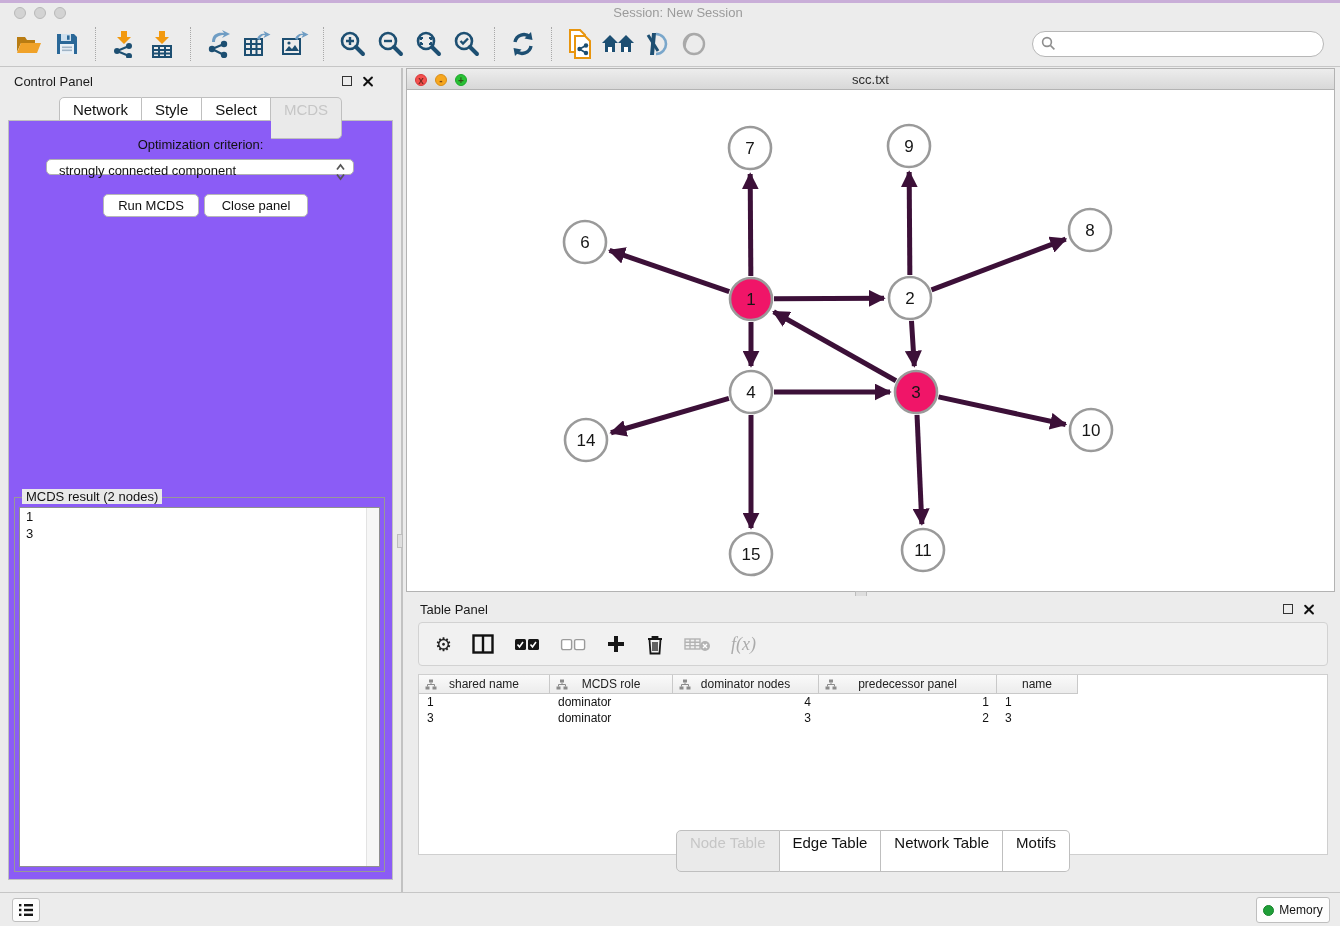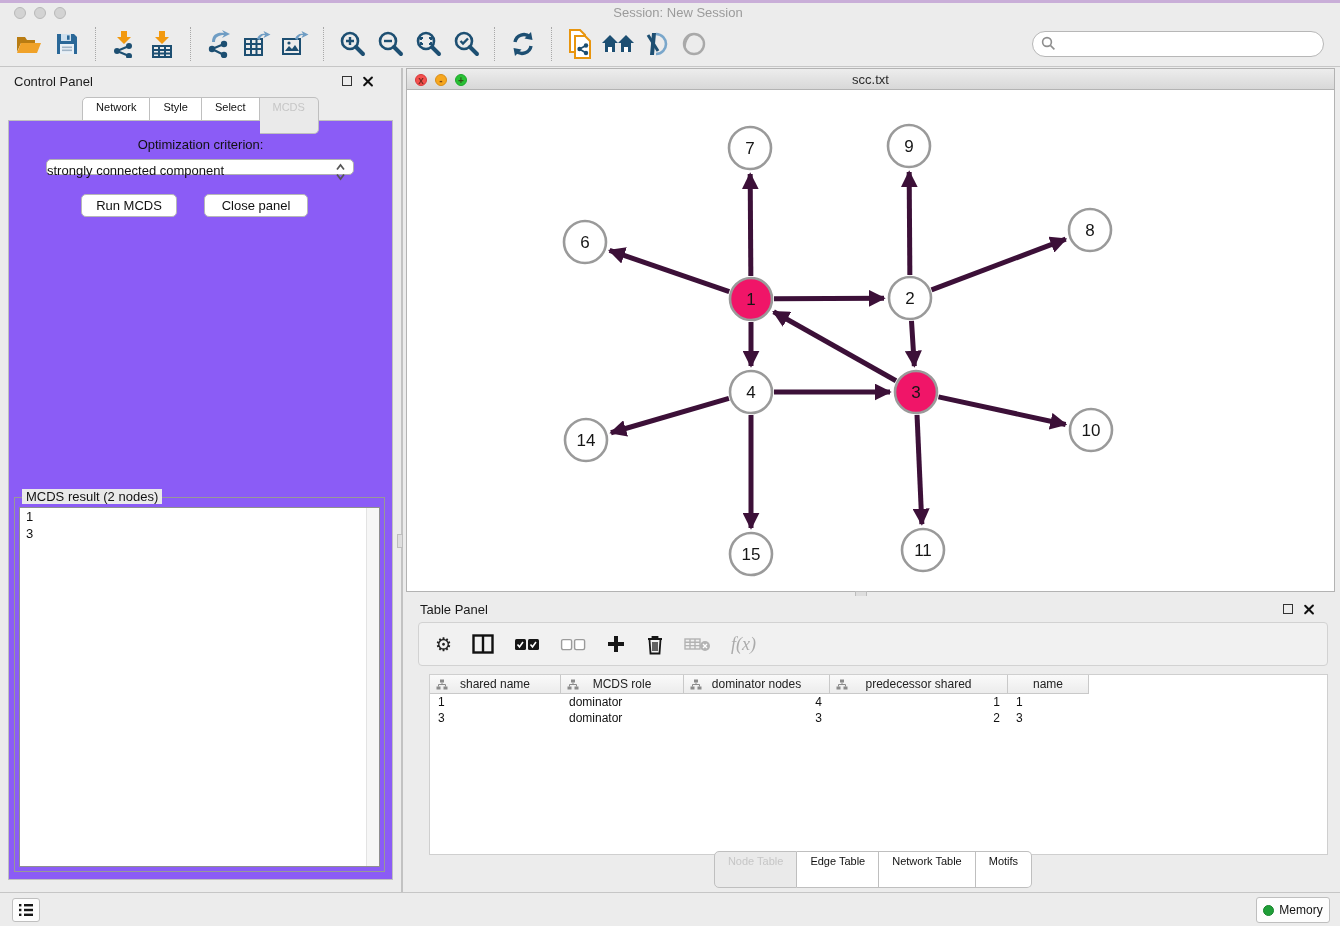--- a/index.html
+++ b/index.html
@@ -24,32 +24,32 @@
   
   .control-panel { position:absolute; left:0; top:68px; width:403px; height:824px; background:#ececec; border-right:2px solid #c2c2c2; }
   .panel-title-row { position:absolute; top:4px; left:0; right:14px; height:20px; }
   .panel-title-row .ptitle { position:absolute; left:14px; top:2px; font-size:13px; color:#1a1a1a; }
   .float-ic { position:absolute; width:10px; height:10px; border:1.5px solid #333; top:4px; }
   .close-ic { position:absolute; width:11px; height:11px; top:4px; }
   .close-ic:before, .close-ic:after { content:""; position:absolute; left:5px; top:-1px; width:2.4px; height:13px; background:#111; border-radius:1px; }
   .close-ic:before { transform:rotate(45deg); } .close-ic:after { transform:rotate(-45deg); }
 
   .cp-tabs { position:absolute; top:29px; left:0; right:0; display:flex; justify-content:center; }
-  .tab { background:#fff; border:1px solid #bfbfbf; border-left-width:0; padding:3px 13px 20px; font-size:11px; color:#111; position:relative; }
+  .tab { background:#fff; border:1px solid #bfbfbf; border-left-width:0; padding:3px 13px 20px; font-size:15px; color:#111; position:relative; }
   .tab:first-child { border-left-width:1px; border-radius:5px 0 0 5px; }
   .tab:last-child { border-radius:0 5px 5px 0; }
   .tab.selected { background:#eaeaea; color:#c6c6c6; }
   .cp-tabs .tab.selected { z-index:3; }
 
   .cp-content { position:absolute; left:8px; right:8px; top:52px; bottom:12px; background:#8b5cf6; border:1px solid #c0c0c0; }
   .opt-label { position:absolute; top:16px; left:0; right:0; text-align:center; font-size:13px; color:#111; }
-  .dropdown { position:absolute; top:38px; left:37px; right:38px; height:16px; background:#fff; border:1px solid #b1b1b1; border-radius:5px; font-size:13px; color:#111; line-height:22px; padding-left:0; }
+  .dropdown { position:absolute; top:38px; left:37px; right:38px; height:16px; background:#fff; border:1px solid #b1b1b1; border-radius:5px; font-size:13px; color:#111; line-height:22px; padding-left:12px; }
   .dd-arrows { position:absolute; right:8px; top:3px; }
   .btn { position:absolute; top:73px; height:23px; background:#fff; border:1px solid #b7b7b7; border-radius:5px; font-size:13px; color:#111; text-align:center; line-height:21px; }
-  .btn.run { left:72px; width:96px; }
+  .btn.run { left:94px; width:96px; }
   .btn.closep { left:195px; width:104px; }
 
   .result-group { position:absolute; left:5px; right:7px; top:376px; bottom:7px; border:1px solid #989898; }
   .result-title { position:absolute; top:-9px; left:7px; background:#eaeaea; padding:0 4px; font-size:13px; color:#111; }
   .result-inner { position:absolute; left:4px; right:4px; top:9px; bottom:4px; background:#fff; border:1px solid #8f8f8f; overflow:hidden; }
   .result-line { font-size:13px; color:#111; line-height:17px; padding-left:6px; }
   .result-scroll { position:absolute; right:0; top:0; bottom:0; width:13px; background:#f6f6f6; border-left:1px solid #e3e3e3; }
   .v-grip { position:absolute; left:397px; top:466px; width:6px; height:14px; background:#dedede; border:1px solid #bdbdbd; }
 
   
@@ -59,28 +59,28 @@
   .nl { position:absolute; top:5px; width:12px; height:12px; border-radius:50%; font-size:10px; line-height:11px; text-align:center; color:rgba(60,20,10,.65); font-weight:bold; }
   .nl.red { left:8px; background:#f4504d; border:1px solid #d8383b; }
   .nl.yel { left:28px; background:#f6a71f; border:1px solid #d98d16; }
   .nl.grn { left:48px; background:#29c135; border:1px solid #1da72b; }
   .net-canvas { position:absolute; top:22px; left:0; right:0; bottom:0; background:#fff; border:1px solid #b3b3b3; border-top:none; }
   .h-grip { position:absolute; left:449px; bottom:-5px; width:12px; height:6px; background:#dedede; border:1px solid #bdbdbd; }
 
   
   .table-panel { position:absolute; left:406px; top:596px; width:934px; height:296px; background:#ececec; }
   .tp-toolbar { position:absolute; left:12px; right:12px; top:26px; height:44px; background:#f1f1f1; border:1px solid #d2d2d2; border-radius:4px; display:flex; align-items:center; gap:20px; padding-left:16px; }
-  .tp-table { position:absolute; left:12px; right:12px; top:78px; height:181px; background:#fff; border:1px solid #cfcfcf;margin-left:11px; }
+  .tp-table { position:absolute; left:12px; right:12px; top:78px; height:181px; background:#fff; border:1px solid #cfcfcf; }
   .thead { position:absolute; top:0; left:0; height:19px; display:flex; }
   .th { position:relative; height:19px; background:linear-gradient(#fafafa,#ececec); border-right:1px solid #c9c9c9; border-bottom:1px solid #c9c9c9; font-size:12px; color:#222; text-align:center; line-height:18px; }
   .th .tree-ic { position:absolute; left:6px; top:4px; }
   .trow { position:absolute; left:0; display:flex; height:16px; }
   .td { font-size:12px; color:#111; line-height:16px; padding:0 8px; white-space:nowrap; }
   .td.r { text-align:right; }
-  .tp-tabs { position:absolute; bottom:4px; left:0; right:0; display:flex; justify-content:center;margin-top:48px; }
+  .tp-tabs { position:absolute; bottom:20px; left:0; right:0; display:flex; justify-content:center;margin-top:48px; }
 
   
   .statusbar { position:absolute; bottom:0; left:0; right:0; height:34px; background:#ececec; border-top:1px solid #c6c6c6; }
   .list-btn { position:absolute; left:12px; top:5px; width:28px; height:24px; background:#fdfdfd; border:1px solid #bfbfbf; border-radius:3px; display:flex; align-items:center; justify-content:center; }
   .memory-btn { position:absolute; right:10px; top:4px; width:74px; height:26px; background:#fdfdfd; border:1px solid #bfbfbf; border-radius:3px; display:flex; align-items:center; justify-content:center; gap:5px; font-size:12px; color:#111; }
   .memory-dot { width:11px; height:11px; border-radius:50%; background:#1f9e37; border:1px solid #15842a; }
 
   .gearglyph { font-size:19px; color:#222; line-height:19px; }
   .fxglyph { font-family:"Liberation Serif", serif; font-style:italic; font-size:18px; color:#ababab; }
 </style>
@@ -411,21 +411,21 @@
             <rect x="4" y="0.5" width="4" height="3" fill="#8b8b8b"></rect>
             <path d="M6 3.5 v2 M2.5 5.5 h7 M2.5 5.5 v2 M9.5 5.5 v2" stroke="#8b8b8b" stroke-width="1" fill="none"></path>
             <rect x="0.5" y="7.5" width="4" height="3" fill="#8b8b8b"></rect>
             <rect x="7.5" y="7.5" width="4" height="3" fill="#8b8b8b"></rect>
           </svg><span>dominator nodes</span></div>
         <div class="th" style="width: 178px;"><svg class="tree-ic" width="12" height="11" viewBox="0 0 12 11">
             <rect x="4" y="0.5" width="4" height="3" fill="#8b8b8b"></rect>
             <path d="M6 3.5 v2 M2.5 5.5 h7 M2.5 5.5 v2 M9.5 5.5 v2" stroke="#8b8b8b" stroke-width="1" fill="none"></path>
             <rect x="0.5" y="7.5" width="4" height="3" fill="#8b8b8b"></rect>
             <rect x="7.5" y="7.5" width="4" height="3" fill="#8b8b8b"></rect>
-          </svg><span>predecessor shared</span></div>
+          </svg><span>predecessor panel</span></div>
         <div class="th" style="width: 81px;"><span>name</span></div>
       </div>
     <div id="table-body">
         <div class="trow" style="top: 19px;">
           <div class="td" style="width: 131px;">1</div>
           <div class="td" style="width: 123px;">dominator</div>
           <div class="td r" style="width: 146px;">4</div>
           <div class="td r" style="width: 178px;">1</div>
           <div class="td" style="width: 81px;">1</div>
         </div>

